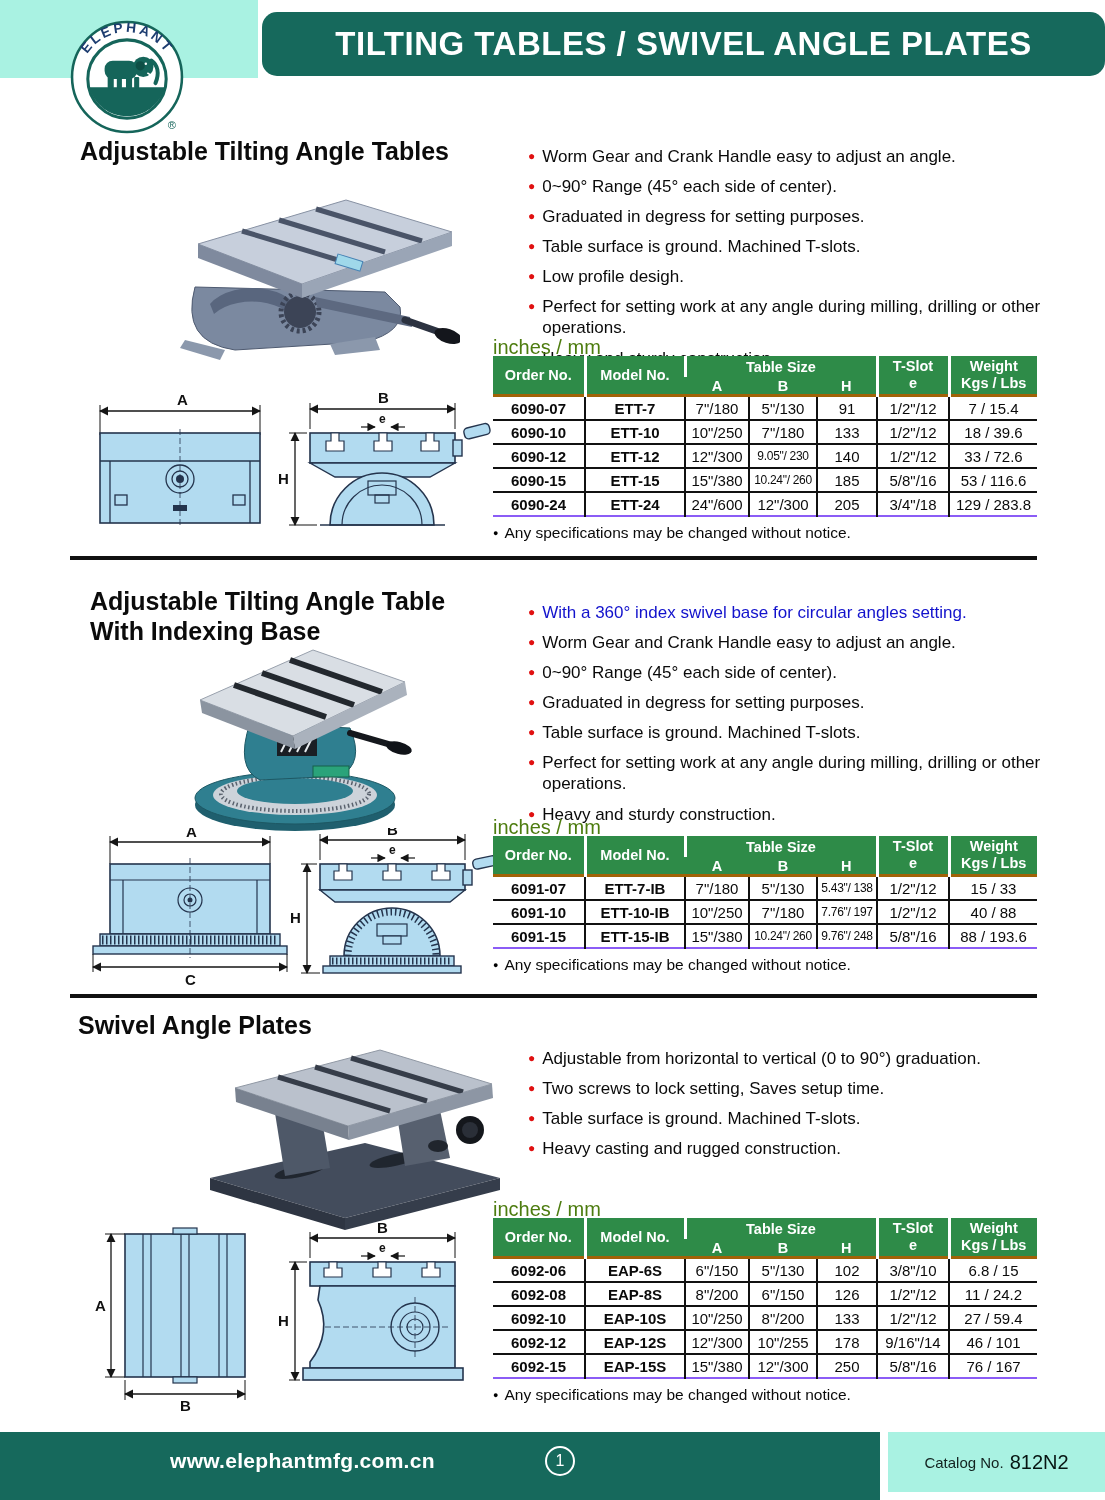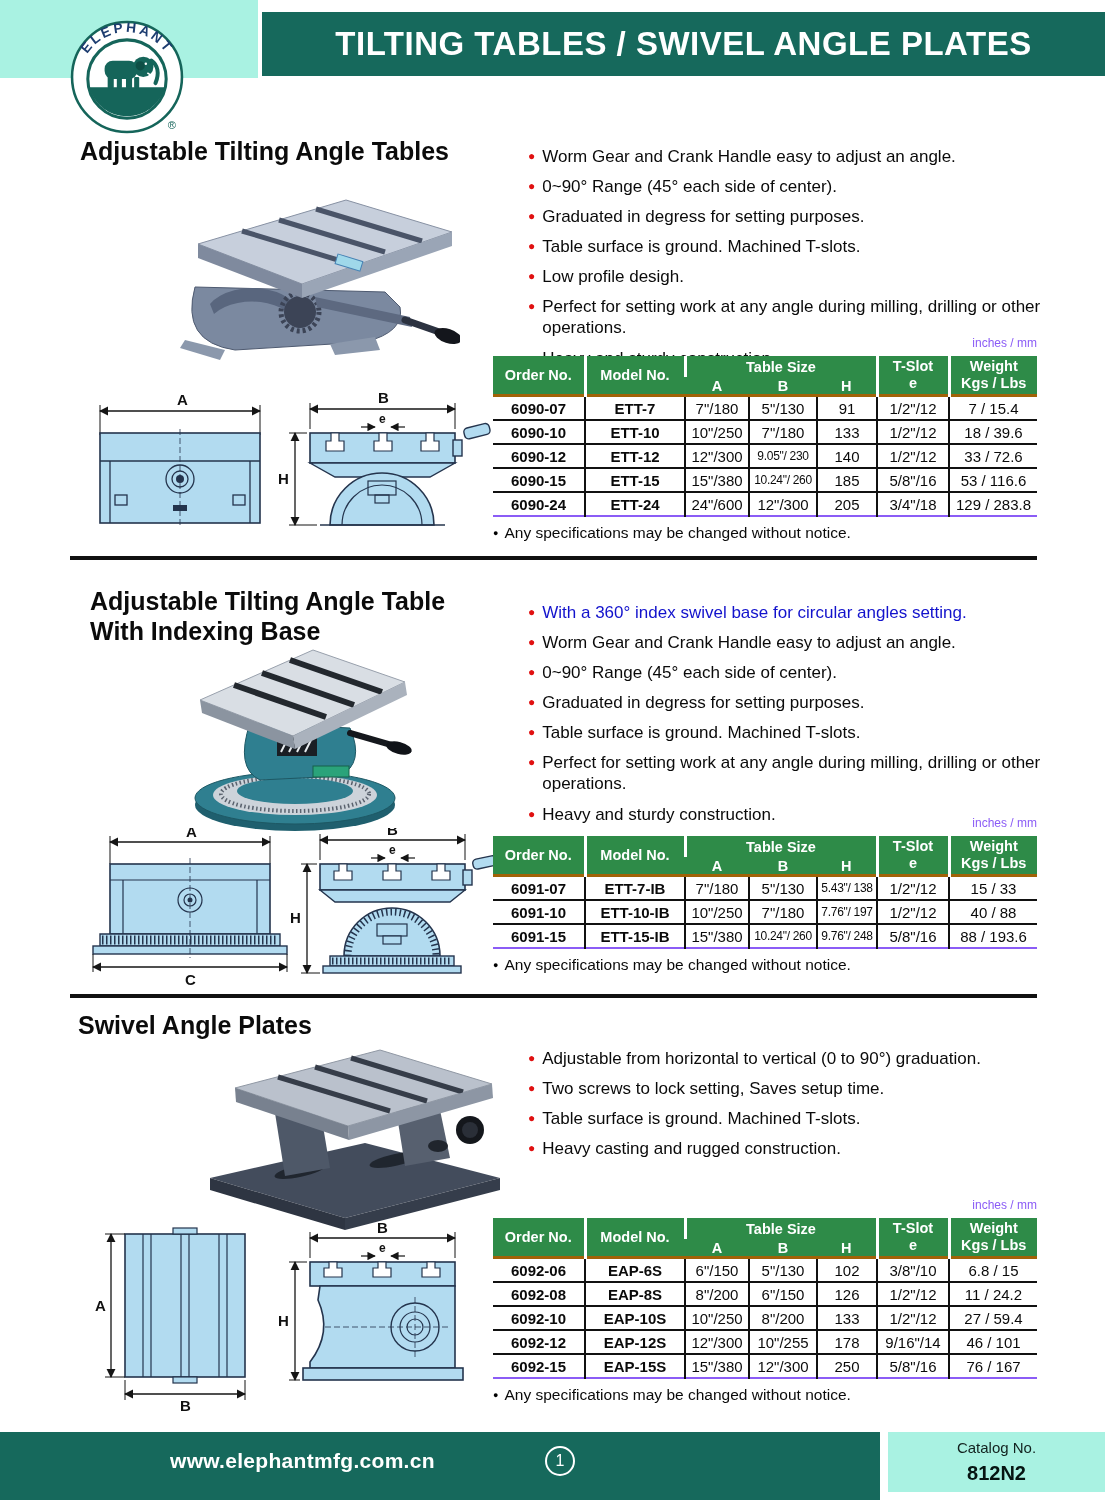--- a/index.html
+++ b/index.html
@@ -3,34 +3,34 @@
 <meta charset="utf-8">
 <style>
   html,body{margin:0;padding:0;background:#fff;}
   #page{position:relative;width:1105px;height:1500px;background:#fff;overflow:hidden;
         font-family:"Liberation Sans","DejaVu Sans",sans-serif;color:#0a0a0a;}
   .abs{position:absolute;}
 
   
   .band-aqua{left:0;top:0;width:258px;height:78px;background:#a9f2e2;}
   .title-bar{left:262px;top:12px;width:843px;height:64px;background:#16695c;
-             display:flex;align-items:center;justify-content:center;}
+             display:flex;align-items:center;justify-content:center;border-radius:15px;}
   .title-bar span{color:#fff;font-weight:bold;font-size:33px;letter-spacing:.5px;white-space:nowrap;}
 
   
   .sec-title{font-size:25px;font-weight:bold;line-height:1.2;color:#0b0b0b;}
 
   
   ul.features{list-style:none;margin:0;padding:0;width:514px;}
   ul.features li{display:flex;margin-bottom:9px;font-size:17px;line-height:1.24;}
   ul.features .dot{color:#e01010;font-size:12px;margin:3px 7px 0 0;flex:0 0 auto;}
   ul.features .ftx{color:#0a0a0a;}
   ul.features .ftx.blue{color:#1212cc;}
 
-  .units{width:544px;text-align:right;font-size:12px;color:#8b5cf6;}
+  .units{width:544px;font-size:20px;color:#4d7c0f;}
 
   
   table.spec{border-collapse:collapse;width:544px;table-layout:fixed;}
   table.spec thead th{background:#2e8b48;color:#fff;font-size:14.5px;font-weight:bold;
                       padding:0;text-align:center;vertical-align:middle;}
   table.spec thead tr.r1 th{height:21px;}
   table.spec thead tr.r2 th{height:17px;}
   table.spec thead th.sep{border-left:3px solid #fff;}
   table.spec thead{border-bottom:3px solid #a16207;}
   table.spec thead th div{line-height:1.18;}
@@ -46,23 +46,23 @@
   .note .ndot{font-size:9px;margin:4px 6px 0 0;color:#000;}
 
   .divider{height:4px;background:#111;width:967px;left:70px;}
 
   
   .footer-bar{left:0;top:1432px;width:880px;height:68px;background:#16695c;}
   .footer-site{position:absolute;left:170px;top:17px;color:#fff;font-weight:bold;font-size:21px;letter-spacing:.3px;}
   .page-circle{position:absolute;left:545px;top:14px;width:30px;height:30px;border:2px solid #fff;
                border-radius:50%;color:#fff;font-size:16px;display:flex;align-items:center;justify-content:center;box-sizing:border-box;}
   .catalog-box{left:888px;top:1432px;width:217px;height:60px;background:#a9f2e2;
-               display:flex;align-items:center;justify-content:center;gap:6px;flex-direction:column;}
+               display:flex;align-items:center;justify-content:center;gap:6px;}
   .catalog-box .cl{font-size:15px;color:#12221f;}
-  .catalog-box .cn{font-size:20px;font-weight:bold;color:#061512;}
+  .catalog-box .cn{font-size:20px;font-weight:normal;color:#061512;}
 
   svg text{font-family:"Liberation Sans","DejaVu Sans",sans-serif;}
   .dimtxt{font-size:15px;font-weight:bold;fill:#111;}
   .dimtxt-sm{font-size:12px;font-weight:bold;fill:#111;}
 </style>
 </head>
 <body>
 
 <div id="page">
 

